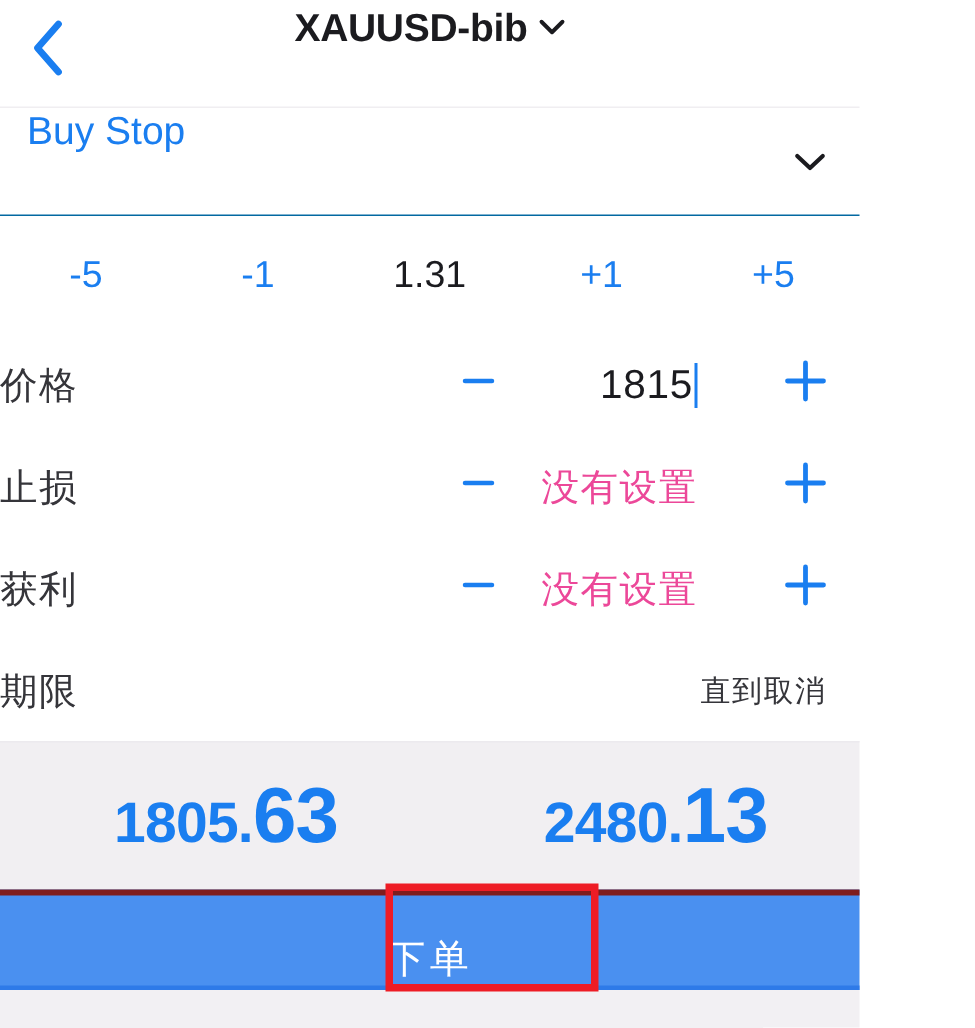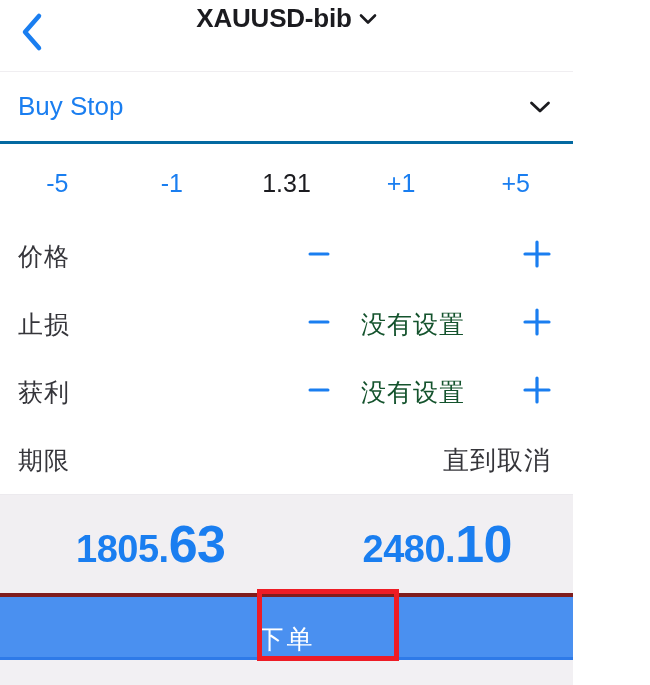--- a/index.html
+++ b/index.html
@@ -70,24 +70,24 @@
     color: #6c6c72;
     letter-spacing: 0.2px;
   }
 
   
   .order-type-row {
     position: relative;
     height: 72px;
     flex: 0 0 72px;
     display: flex;
-    align-items: center;
+    align-items: flex-start;
     padding: 0 18px;
     box-sizing: border-box;
-    border-bottom: 3px solid #0369a1;
+    border-bottom: 1px solid #0369a1;
     cursor: pointer;
   }
   .order-type-label {
     font-size: 26px;
     color: #1a7ef0;
     letter-spacing: 0px;
   }
   .order-type-chev {
     position: absolute;
     right: 22px;
@@ -121,21 +121,21 @@
   .field-row {
     position: relative;
     height: 68px;
     flex: 0 0 68px;
     display: flex;
     align-items: center;
     box-sizing: border-box;
   }
   .field-label {
     position: absolute;
-    left: 18px;
+    left: 0;
     font-size: 25px;
     color: #35353a;
     letter-spacing: 1px;
   }
   .op-minus {
     position: absolute;
     left: 302px;
     width: 34px;
     display: flex;
     align-items: center;
@@ -160,35 +160,35 @@
     box-sizing: border-box;
     cursor: text;
   }
   .field-value {
     font-size: 27px;
     color: #1b1b1f;
     letter-spacing: 0.5px;
   }
   .field-value.placeholder {
     font-size: 25px;
-    color: #14532d;
+    color: #ec4899;
     letter-spacing: 1px;
   }
   .caret {
     display: inline-block;
     width: 2px;
     height: 30px;
     background: #1a7ef0;
     vertical-align: -7px;
     margin-left: 1px;
   }
   .field-right-text {
     position: absolute;
     right: 22px;
-    font-size: 26px;
+    font-size: 20px;
     color: #35353a;
     letter-spacing: 1px;
   }
 
   
   .quote-panel {
     flex: 0 0 98px;
     background: #f1eff2;
     display: flex;
     align-items: center;
@@ -291,20 +291,23 @@
 
   <div class="field-row">
     <span class="field-label">价格</span>
     <span class="op-minus">
       <span>
         <svg width="26" height="26" viewBox="0 0 26 26" fill="none">
           <path d="M4 13 H22" stroke="#1a7ef0" stroke-width="3" stroke-linecap="round"></path>
         </svg>
       </span>
     </span>
+    <span class="field-value-wrap">
+      <span class="field-value">1815</span><span class="caret"></span>
+    </span>
     <span class="op-plus">
       <span>
         <svg width="34" height="34" viewBox="0 0 34 34" fill="none">
           <path d="M17 5 V29 M5 17 H29" stroke="#1a7ef0" stroke-width="3.2" stroke-linecap="round"></path>
         </svg>
       </span>
     </span>
   </div>
 
   <div class="field-row">
@@ -352,21 +355,21 @@
   <div class="field-row">
     <span class="field-label">期限</span>
     <span class="field-right-text">直到取消</span>
   </div>
 
   <div class="quote-panel">
     <div class="quote-cell">
       <span class="q-int">1805.</span><span class="q-dec">63</span>
     </div>
     <div class="quote-cell">
-      <span class="q-int">2480.</span><span class="q-dec">10</span>
+      <span class="q-int">2480.</span><span class="q-dec">13</span>
     </div>
   </div>
 
   <div class="submit-bar">
     <span class="submit-label">下单</span>
   </div>
 
   <div class="bottom-filler"></div>
 
   <div class="annot-box"></div>

